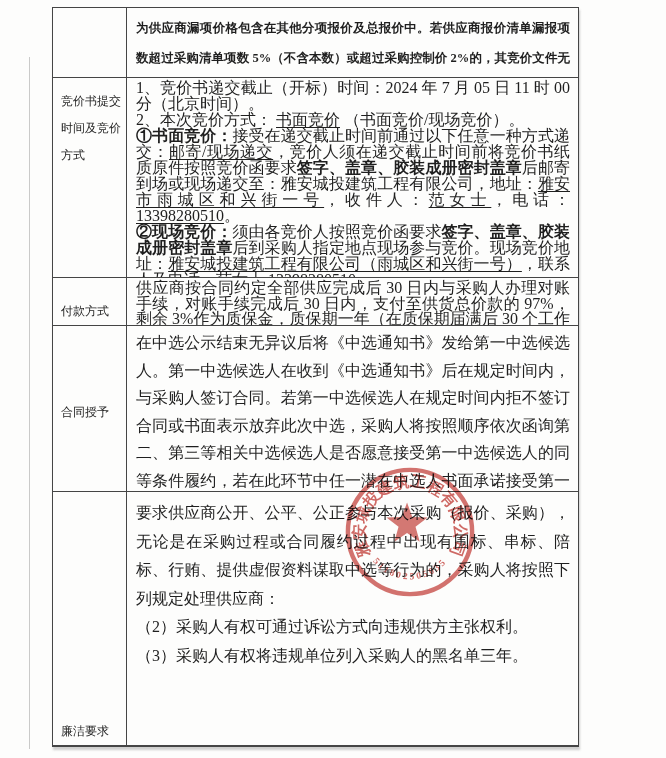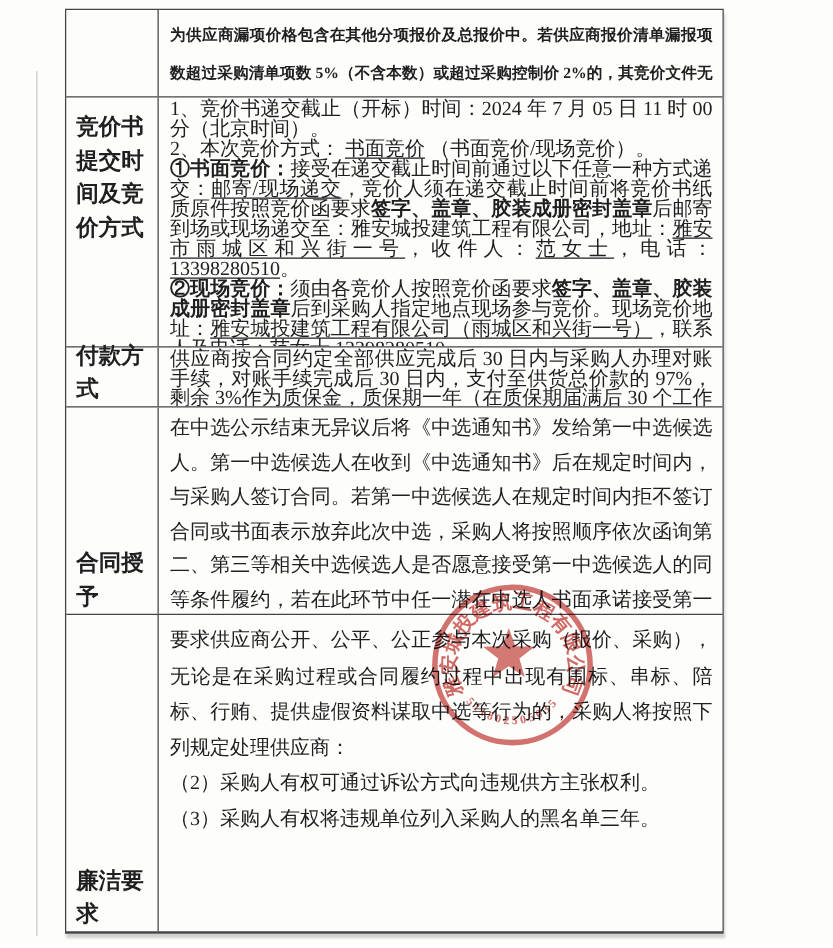--- a/index.html
+++ b/index.html
@@ -30,29 +30,29 @@
   .row + .row { border-top: 1px solid #454545; }
   .row-1 { height: 69px; }
   .row-2 { height: 200px; }
   .row-3 { height: 48px; }
   .row-4 { height: 166px; }
   .row-5 { height: 254px; }
   .cell-label {
     width: 74px;
     flex: 0 0 74px;
     border-right: 1px solid #454545;
-    font-weight: bold;
-    font-size: 18px;
+    font-weight: normal;
+    font-size: 12px;
     padding: 0 2px 0 8px;
     display: flex;
     flex-direction: column;
   }
   .cell-label .label-text { line-height: 27px; }
   .va-top-12 { padding-top: 10px; }
-  .va-top-6 { justify-content: flex-end; padding-top: 8px; }
+  .va-top-6 { justify-content: center; padding-top: 8px; }
   .va-center { justify-content: flex-end; }
   .cell-content {
     flex: 1 1 auto;
     padding: 2px 8px 0 9px;
     overflow: hidden;
   }
   .cell-content p {
     font-size: 16px;
     text-align: justify;
     text-justify: inter-character;

